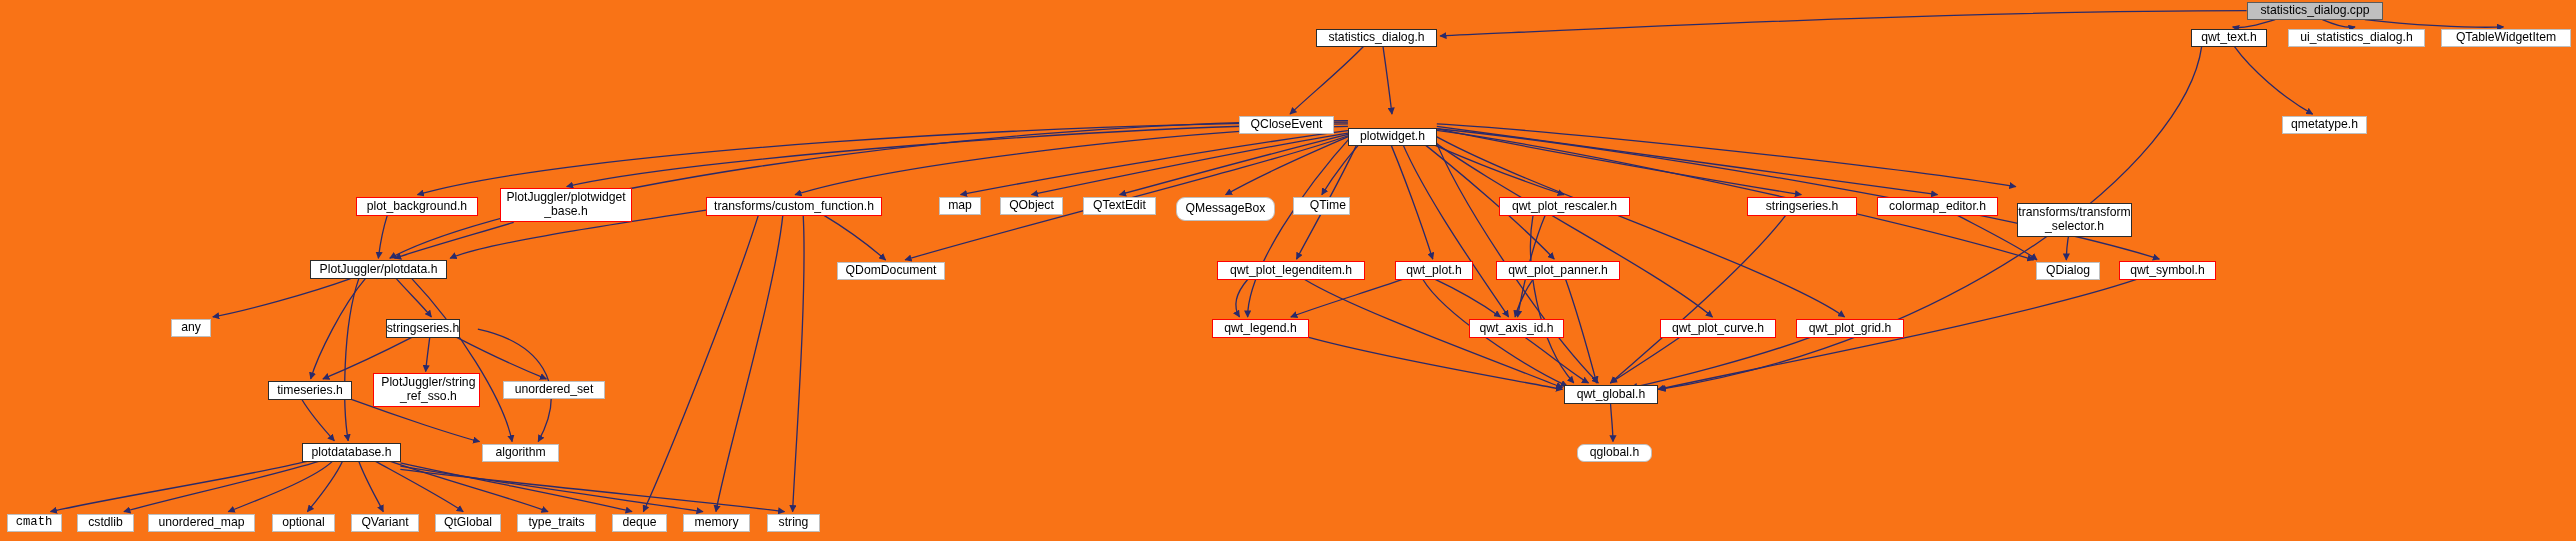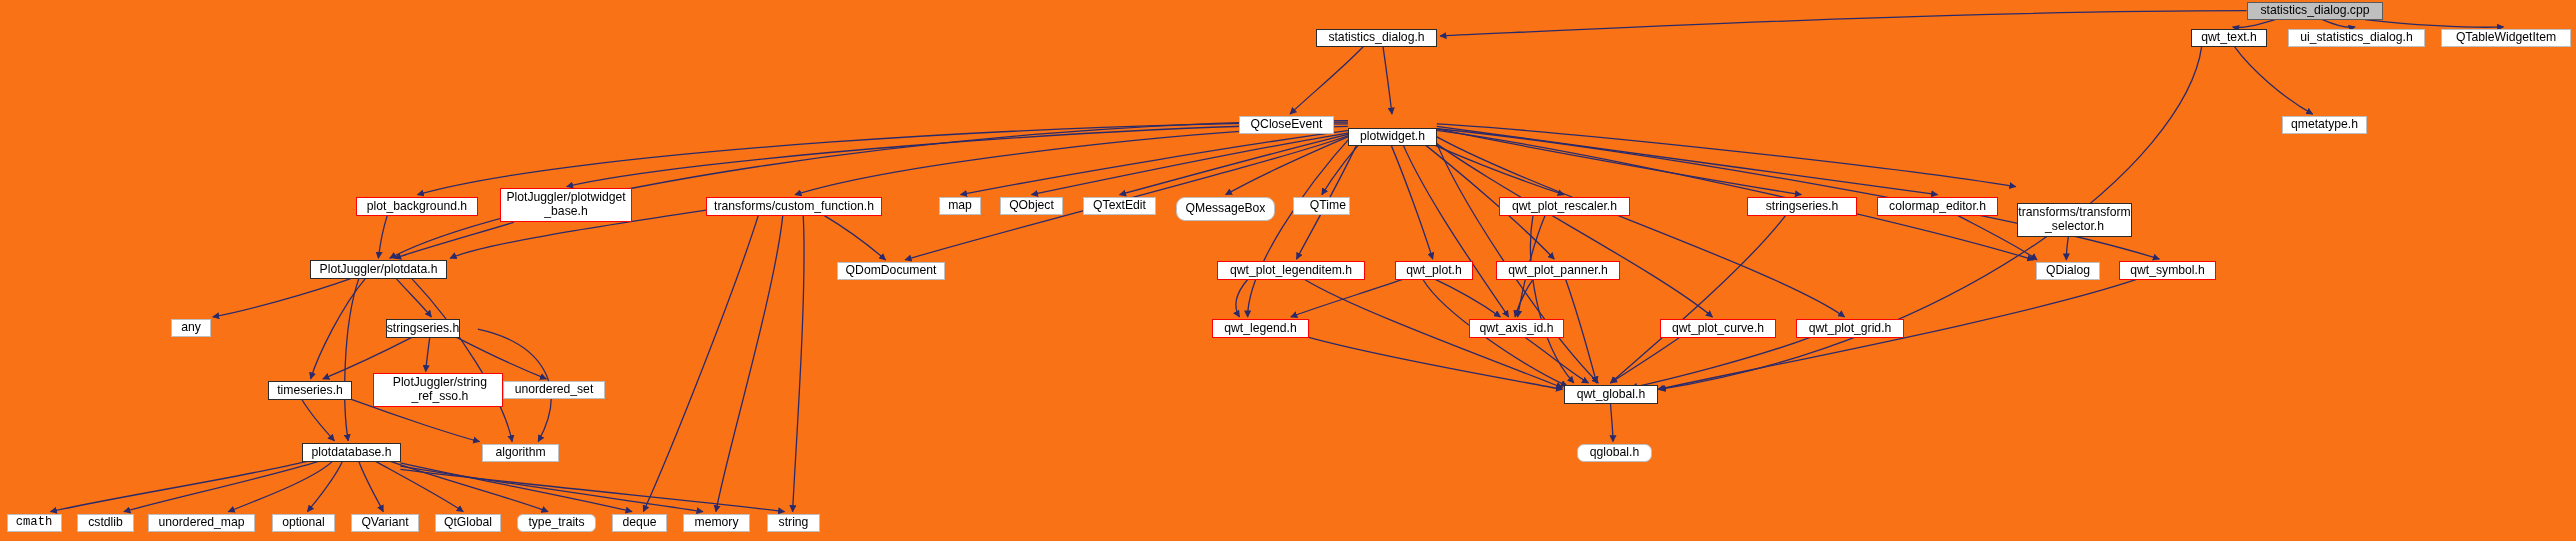--- a/index.html
+++ b/index.html
@@ -171,33 +171,33 @@
       <div class="node red" style="left: 1496px; top: 261px; width: 124px; height: 19px;">qwt_plot_panner.h</div>
       <div class="node grey" style="left: 2036px; top: 262px; width: 64px; height: 18px;">QDialog</div>
       <div class="node red" style="left: 2119px; top: 261px; width: 97px; height: 19px;">qwt_symbol.h</div>
       <div class="node grey" style="left: 171px; top: 319px; width: 40px; height: 18px;">any</div>
       <div class="node black" style="left: 386px; top: 319px; width: 74px; height: 19px;">stringseries.h</div>
       <div class="node red" style="left: 1212px; top: 319px; width: 97px; height: 19px;">qwt_legend.h</div>
       <div class="node red" style="left: 1469px; top: 319px; width: 95px; height: 19px;">qwt_axis_id.h</div>
       <div class="node red" style="left: 1660px; top: 319px; width: 116px; height: 19px;">qwt_plot_curve.h</div>
       <div class="node red" style="left: 1796px; top: 319px; width: 108px; height: 19px;">qwt_plot_grid.h</div>
       <div class="node black" style="left: 268px; top: 381px; width: 84px; height: 19px;">timeseries.h</div>
-      <div class="node red" style="left: 373px; top: 373px; width: 130px; height: 34px; padding-left: 7px;">PlotJuggler/string
+      <div class="node red" style="left: 373px; top: 373px; width: 107px; height: 34px; padding-left: 7px;">PlotJuggler/string
 _ref_sso.h</div>
       <div class="node grey" style="left: 503px; top: 381px; width: 102px; height: 18px;">unordered_set</div>
       <div class="node black" style="left: 1564px; top: 385px; width: 94px; height: 19px;">qwt_global.h</div>
       <div class="node black" style="left: 302px; top: 443px; width: 99px; height: 19px;">plotdatabase.h</div>
       <div class="node grey" style="left: 482px; top: 444px; width: 77px; height: 18px;">algorithm</div>
       <div class="node grey" style="left: 1577px; top: 444px; width: 75px; height: 18px; border-radius: 7px;">qglobal.h</div>
       <div class="node grey" style="left: 6.5px; top: 514px; width: 55px; height: 18px; font-family: Liberation Mono, monospace;">cmath</div>
       <div class="node grey" style="left: 77px; top: 514px; width: 57px; height: 18px;">cstdlib</div>
       <div class="node grey" style="left: 148px; top: 514px; width: 107px; height: 18px;">unordered_map</div>
       <div class="node grey" style="left: 272px; top: 514px; width: 63px; height: 18px;">optional</div>
       <div class="node grey" style="left: 351px; top: 514px; width: 68px; height: 18px;">QVariant</div>
       <div class="node grey" style="left: 435px; top: 514px; width: 66px; height: 18px;">QtGlobal</div>
-      <div class="node grey" style="left: 517px; top: 514px; width: 79px; height: 18px; border-radius: 6px;">type_traits</div>
+      <div class="node grey" style="left: 517px; top: 514px; width: 79px; height: 18px;">type_traits</div>
       <div class="node grey" style="left: 612px; top: 514px; width: 55px; height: 18px;">deque</div>
       <div class="node grey" style="left: 683px; top: 514px; width: 67px; height: 18px;">memory</div>
       <div class="node grey" style="left: 767px; top: 514px; width: 53px; height: 18px;">string</div>
     </div>
 
 </div>
 
 
 </body></html>

